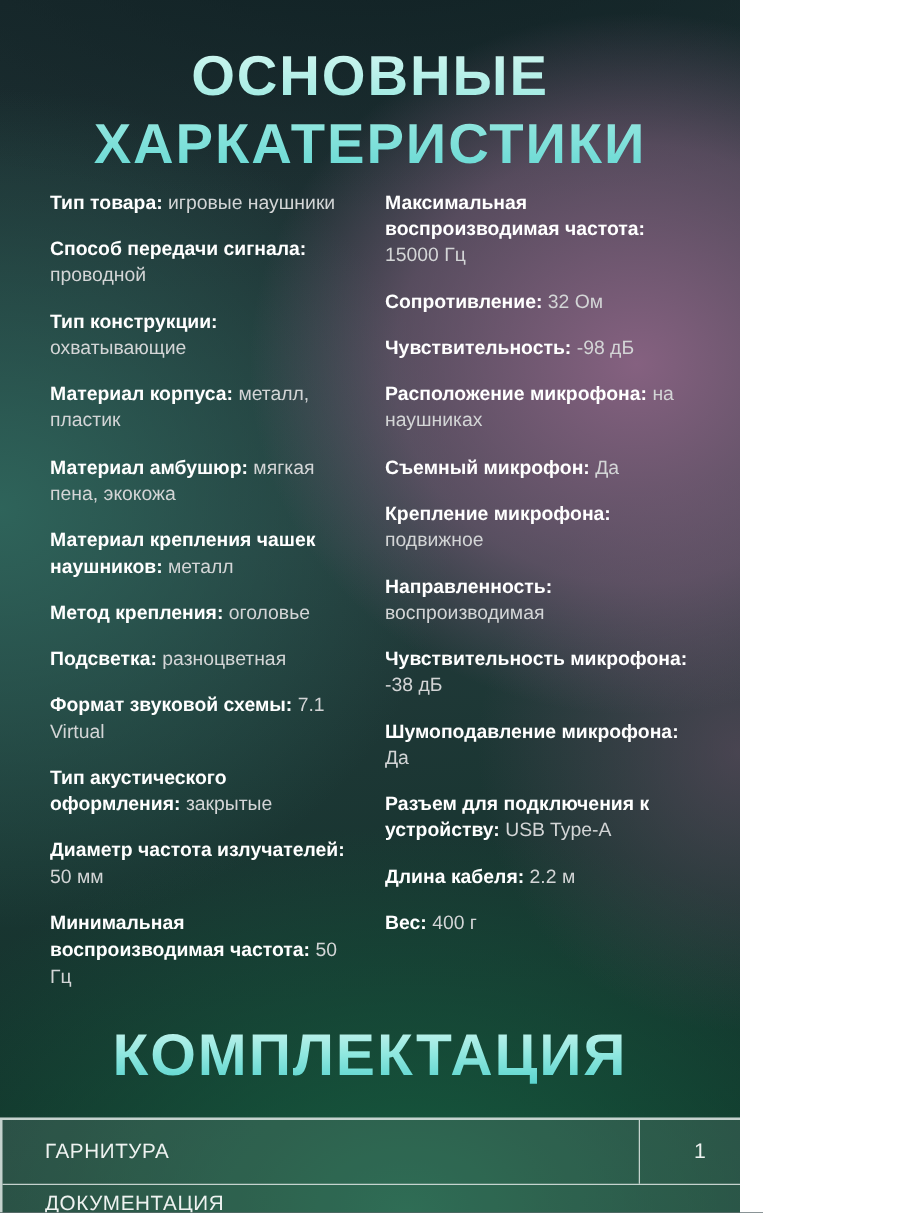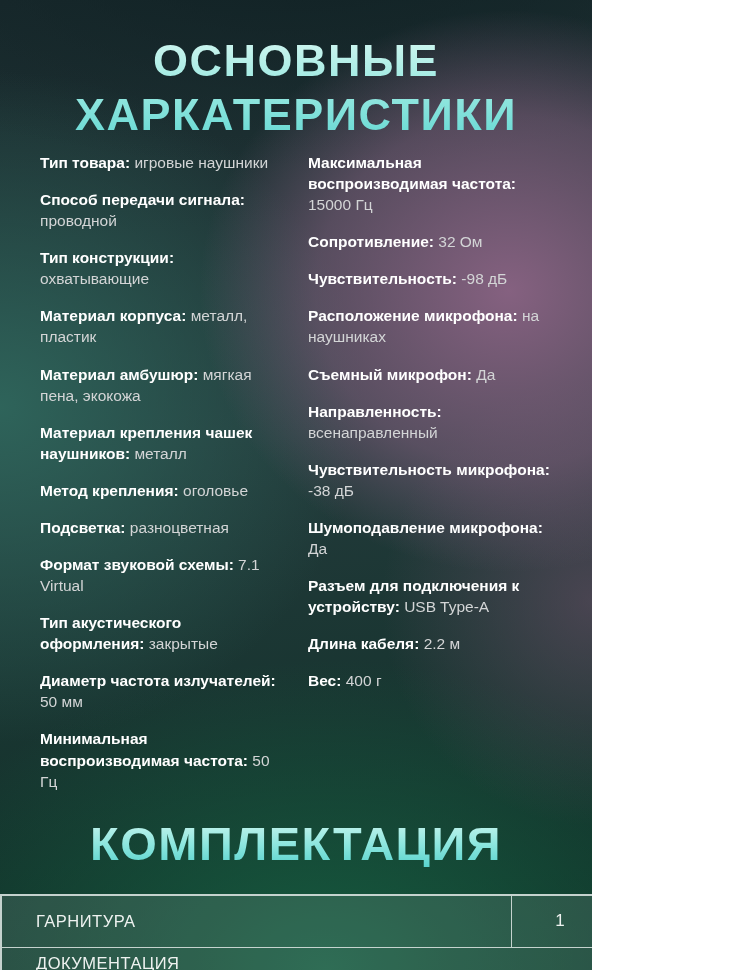--- a/index.html
+++ b/index.html
@@ -118,22 +118,23 @@
         <p class="spec"><span class="spec-label">Максимальная воспроизводимая частота:</span> <span class="spec-value">15000 Гц</span></p>
 
         <p class="spec"><span class="spec-label">Сопротивление:</span> <span class="spec-value">32 Ом</span></p>
 
         <p class="spec"><span class="spec-label">Чувствительность:</span> <span class="spec-value">-98 дБ</span></p>
 
         <p class="spec"><span class="spec-label">Расположение микрофона:</span> <span class="spec-value">на наушниках</span></p>
 
         <p class="spec"><span class="spec-label">Съемный микрофон:</span> <span class="spec-value">Да</span></p>
 
+        <p class="spec"><span class="spec-label">Крепление микрофона:</span> <span class="spec-value">подвижное</span></p>
 
-        <p class="spec"><span class="spec-label">Направленность:</span> <span class="spec-value">всенаправленный</span></p>
+        <p class="spec"><span class="spec-label">Направленность:</span> <span class="spec-value">воспроизводимая</span></p>
 
         <p class="spec"><span class="spec-label">Чувствительность микрофона:</span> <span class="spec-value">-38 дБ</span></p>
 
         <p class="spec"><span class="spec-label">Шумоподавление микрофона:</span> <span class="spec-value">Да</span></p>
 
         <p class="spec"><span class="spec-label">Разъем для подключения к устройству:</span> <span class="spec-value">USB Type-A</span></p>
 
         <p class="spec"><span class="spec-label">Длина кабеля:</span> <span class="spec-value">2.2 м</span></p>
 
         <p class="spec"><span class="spec-label">Вес:</span> <span class="spec-value">400 г</span></p>

